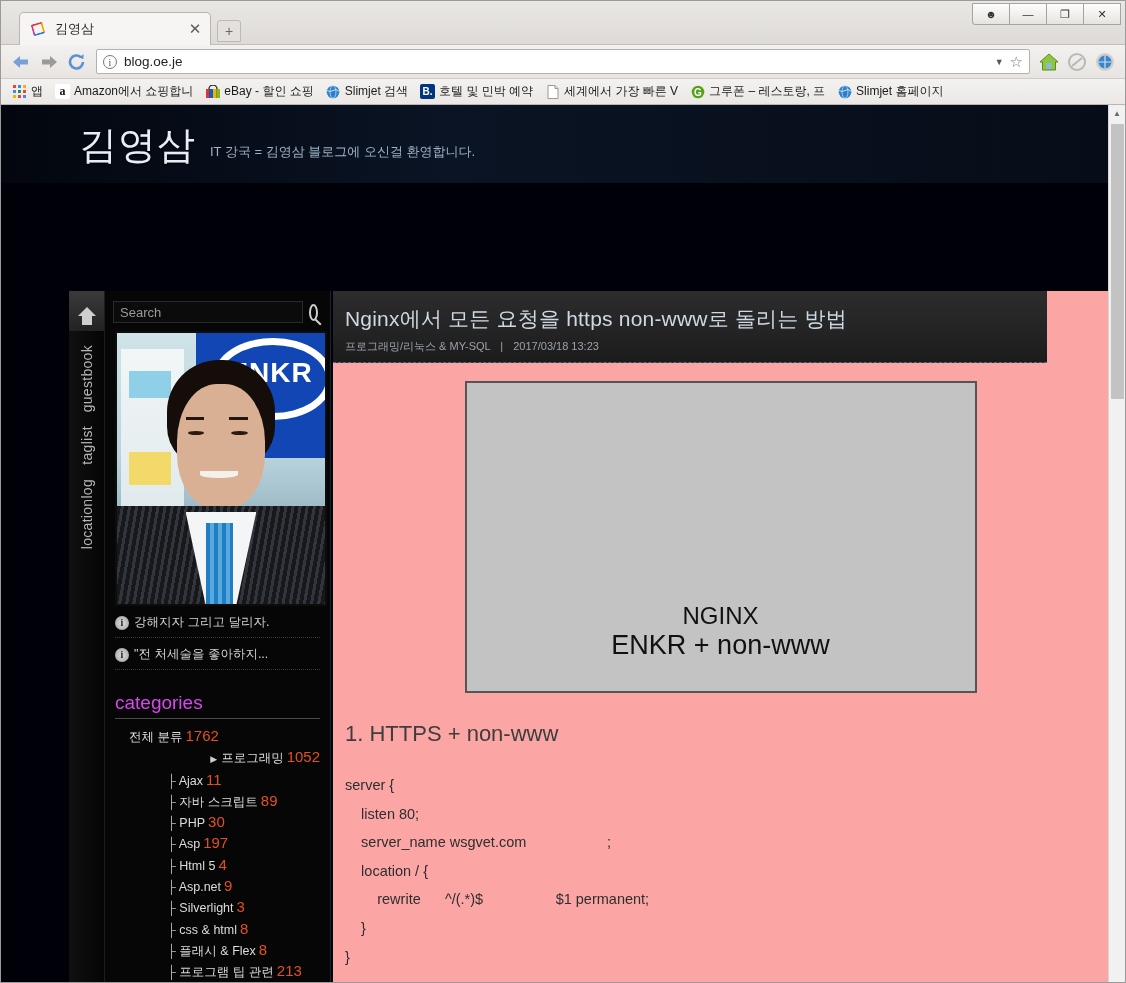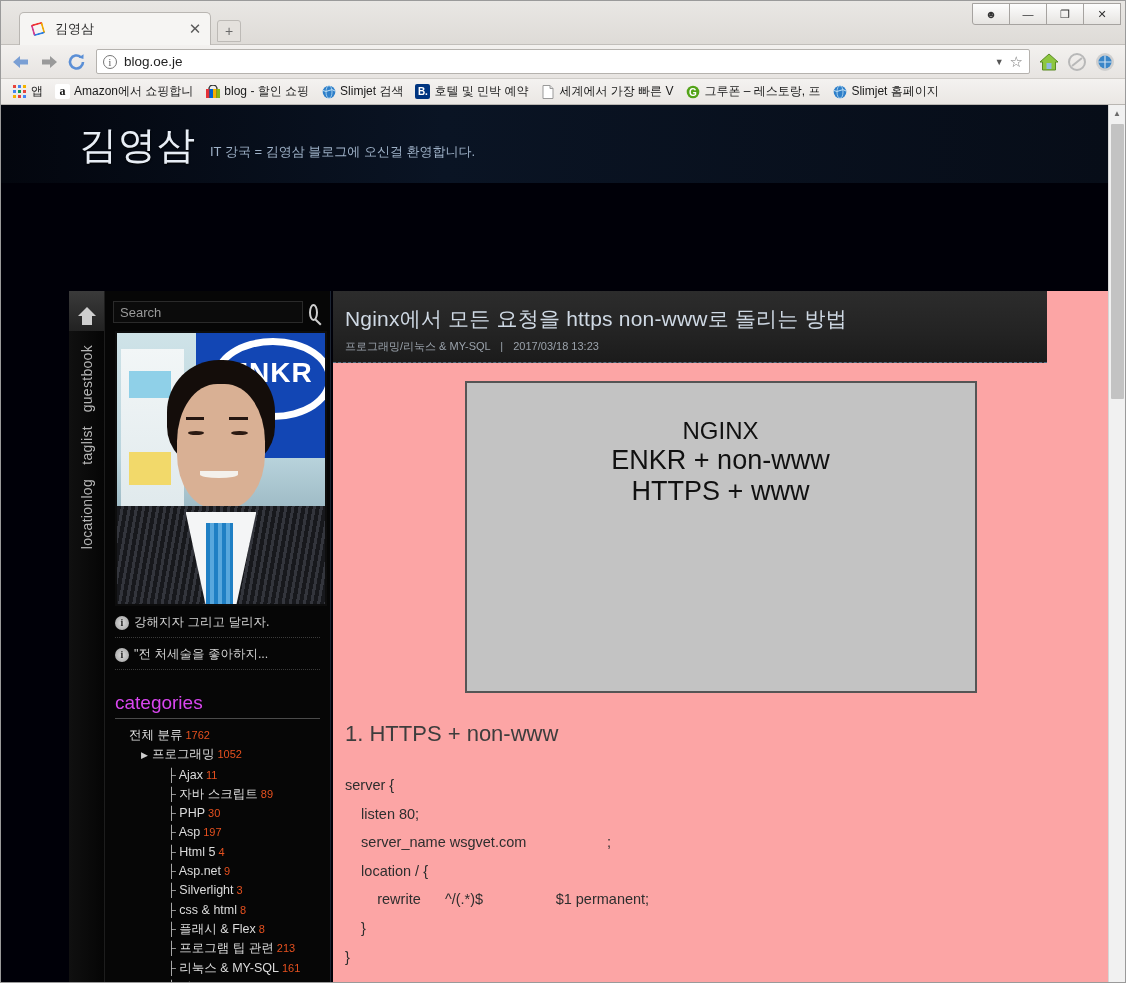--- a/index.html
+++ b/index.html
@@ -230,23 +230,23 @@
     color: #222; font-size: 10px; line-height: 14px; text-align: center;
     font-family: "Liberation Serif", serif; font-weight: bold;
   }
   .notice .ntext { font-size: 12.5px; color: #d2d2d2; white-space: nowrap; overflow: hidden; }
   #cattitle {
     margin: 22px 10px 0 10px; font-size: 19px; color: #d946ef;
     padding-bottom: 4px; border-bottom: 1px solid #4a4a4a; font-weight: normal;
   }
   #catlist { margin: 7px 10px 0 10px; }
   .catrow { font-size: 12.5px; color: #dcdcdc; line-height: 19.3px; white-space: nowrap; }
-  .catrow .cnt { color: #e5501f; font-size: 11px; margin-left: 3px; }
+  .catrow .cnt { color: #e5501f; font-size: 15px; margin-left: 3px; }
   .lvl0 { padding-left: 14px; }
-  .lvl1 { padding-left: 26px; }
+  .lvl1 { padding-left: 26px; text-align: right; }
   .lvl2 { padding-left: 52px; }
   .tri { color: #cfcfcf; font-size: 9px; margin-right: 4px; }
   .pipe { color: #b9b9b9; }
 
   
   #article {
     position: absolute; left: 332px; top: 186px; right: 0; bottom: 0;
     background: #fca5a5;
   }
   #arthead {
@@ -255,21 +255,21 @@
     border-bottom: 1px dashed #4c6a80;
   }
   #arttitle { font-size: 21px; color: #cfd9e4; font-weight: normal; letter-spacing: .2px; }
   #artmeta { font-size: 11px; color: #9aa2ab; margin-top: 6px; }
   #artmeta .sep { margin: 0 7px; }
   #artbody { padding: 18px 0 0 0; position: relative; }
   #nginximg {
     margin: 0 auto; width: 512px; height: 312px;
     background: #c3c3c3; border: 2px solid #555;
     display: flex; flex-direction: column; align-items: center;
-    justify-content: flex-start; padding: 34px 0 30px;
+    justify-content: flex-end; padding: 34px 0 30px;
   }
   #nginximg div { color: #111; }
   .img-l1 { font-size: 24px; }
   .img-l2 { font-size: 27px; }
   .img-l3 { font-size: 27px; }
   #codehead {
     margin: 28px 0 0 12px; font-size: 22px; color: #3d3d3d; font-weight: normal;
   }
   pre#code {
     margin: 24px 0 0 12px; color: #2e2e2e; font-size: 14.5px;
@@ -376,21 +376,21 @@
       <span class="bmico" style="background:transparent">
         <svg width="14" height="13" viewBox="0 0 14 13">
             <rect x="0" y="4" width="14" height="9" fill="#333"></rect>
             <rect x="0" y="4" width="3.5" height="9" fill="#e53238"></rect>
             <rect x="3.5" y="4" width="3.5" height="9" fill="#0064d2"></rect>
             <rect x="7" y="4" width="3.5" height="9" fill="#f5af02"></rect>
             <rect x="10.5" y="4" width="3.5" height="9" fill="#86b817"></rect>
             <path d="M3 4 a4 4 0 0 1 8 0" fill="none" stroke="#333" stroke-width="1.4"></path>
           </svg>
       </span>
-      <span class="lbl">blog - 할인 쇼핑</span>
+      <span class="lbl">eBay - 할인 쇼핑</span>
     </div>
     <div class="bm">
       <span class="bmico" style="background:transparent">
         <svg width="14" height="14" viewBox="0 0 14 14">
             <circle cx="7" cy="7" r="6.3" fill="#2e7fc9"></circle>
             <path d="M1 5.5 q3 2 6 0 t6 .5" stroke="#bfe0f5" fill="none"></path>
             <ellipse cx="7" cy="7" rx="3" ry="6.3" fill="none" stroke="#bfe0f5" stroke-width=".8"></ellipse>
           </svg>
       </span>
       <span class="lbl">Slimjet 검색</span>
@@ -505,21 +505,20 @@
           <div id="artmeta">
             <span>프로그래밍/리눅스 &amp; MY-SQL</span>
             <span class="sep">|</span>
             <span>2017/03/18 13:23</span>
           </div>
         </div>
         <div id="artbody">
           <div id="nginximg">
             <div class="img-l1">NGINX</div>
             <div class="img-l2">ENKR + non-www</div>
-            <div class="img-l3">HTTPS + www</div>
           </div>
           <h3 id="codehead">1. HTTPS + non-www</h3>
           <pre id="code">server {
     listen 80;
     server_name wsgvet.com                    ;
     location / {
         rewrite      ^/(.*)$                  $1 permanent;
     }
 }
 

